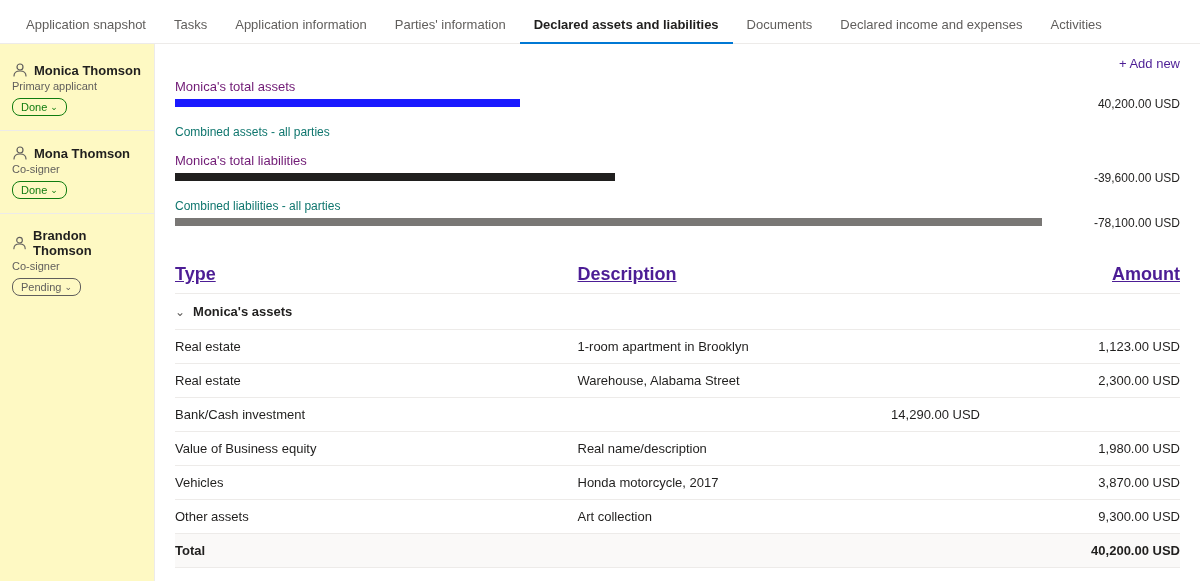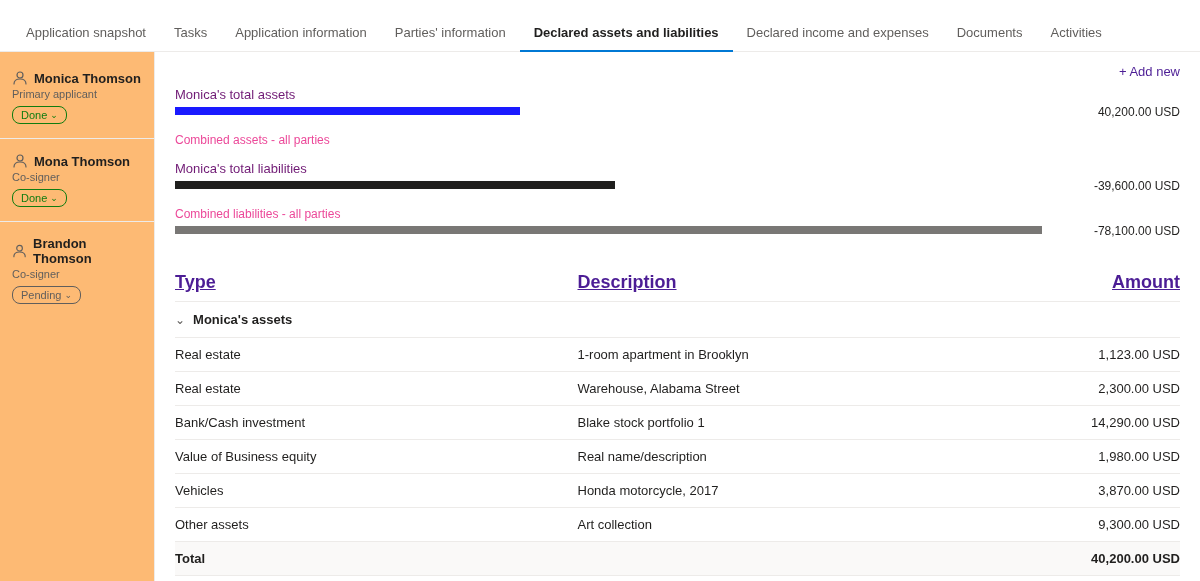--- a/index.html
+++ b/index.html
@@ -1,27 +1,27 @@
 <!DOCTYPE html>
 <html><head>
   <meta charset="utf-8">
   <style>
     * { box-sizing: border-box; margin: 0; padding: 0; }
     body { font-family: 'Segoe UI', Arial, sans-serif; font-size: 13px; color: #201f1e; background: #fff; display: flex; flex-direction: column; height: 581px; overflow: hidden; }
 
     
-    .top-nav { display: flex; align-items: flex-end; border-bottom: 1px solid #edebe9; padding: 0 12px; height: 52px; flex-shrink: 0; }
+    .top-nav { display: flex; align-items: flex-end; border-bottom: 1px solid #edebe9; padding: 0 12px; height: 44px; flex-shrink: 0; }
     .nav-item { padding: 10px 14px; cursor: pointer; color: #605e5c; font-size: 13px; white-space: nowrap; border-bottom: 2px solid transparent; margin-bottom: -1px; }
     .nav-item.active { color: #201f1e; border-bottom: 2px solid #0078d4; font-weight: 600; }
 
     
     .main-layout { display: flex; flex: 1; overflow: hidden; }
 
     
-    .sidebar { width: 155px; border-right: 1px solid #edebe9; flex-shrink: 0; padding: 8px 0; overflow-y: auto; background: #fdba74; }
+    .sidebar { width: 155px; border-right: 1px solid #edebe9; flex-shrink: 0; padding: 8px 0; overflow-y: auto; background: #fef9c3; }
     .sidebar-person { padding: 10px 12px; cursor: pointer; }
     .sidebar-person .person-header { display: flex; align-items: center; gap: 6px; }
     .sidebar-person .person-name { font-weight: 600; font-size: 13px; color: #201f1e; }
     .sidebar-person .person-role { font-size: 11px; color: #605e5c; margin-top: 2px; }
     .person-icon { width: 16px; height: 16px; color: #605e5c; }
     .verification-badge { display: inline-flex; align-items: center; gap: 3px; margin-top: 6px; padding: 2px 8px; border: 1px solid #107c10; border-radius: 8px; font-size: 11px; color: #107c10; cursor: pointer; }
     .verification-badge.pending { border-color: #605e5c; color: #605e5c; }
     .verification-badge .chevron { font-size: 9px; }
     .sidebar-divider { height: 1px; background: #edebe9; margin: 4px 0; }
 
@@ -29,21 +29,21 @@
     .content-area { flex: 1; overflow-y: auto; padding: 0; }
 
     
     .content-header { display: flex; justify-content: flex-end; padding: 12px 20px 8px; }
     .add-new-btn { display: flex; align-items: center; gap: 4px; color: #4c1d95; font-size: 13px; cursor: pointer; border: none; background: none; }
 
     
     .charts-section { padding: 0 20px 12px; }
     .chart-row { margin-bottom: 14px; }
     .chart-label { font-size: 13px; color: #701a75; margin-bottom: 3px; }
-    .chart-sub-label { font-size: 12px; color: #ec4899; margin-bottom: 3px; }
+    .chart-sub-label { font-size: 12px; color: #0f766e; margin-bottom: 3px; }
     .bar { height: 8px; position: absolute; left: 0; top: 0; }
 
     
     .table-section { padding: 0 20px; }
     .table-header { display: grid; grid-template-columns: 1fr 1fr 200px; padding: 8px 0; border-bottom: 1px solid #edebe9; }
     .table-header-cell { font-size: 18px; font-weight: 600; color: #4c1d95; text-decoration: underline; }
     .table-header-cell:last-child { text-align: right; }
 
     .section-header { display: flex; align-items: center; gap: 8px; padding: 10px 0; border-bottom: 1px solid #edebe9; cursor: pointer; }
     .section-header .section-title { font-weight: 600; font-size: 13px; }
@@ -59,22 +59,22 @@
   </style>
 </head>
 <body>
 
 <nav class="top-nav">
 <div class="nav-item">Application snapshot</div>
     <div class="nav-item">Tasks</div>
     <div class="nav-item">Application information</div>
     <div class="nav-item">Parties' information</div>
     <div class="nav-item active">Declared assets and liabilities</div>
+    <div class="nav-item">Documents</div>
     <div class="nav-item">Declared income and expenses</div>
-    <div class="nav-item">Documents</div>
     <div class="nav-item">Activities</div>
   </nav>
 
 <div class="main-layout">
 
   <aside class="sidebar">
   <div class="sidebar-person">
       <div class="person-header">
         <svg class="person-icon" viewBox="0 0 16 16" fill="none" xmlns="http://www.w3.org/2000/svg">
           <circle cx="8" cy="5" r="3" stroke="#605e5c" stroke-width="1.2"></circle>
@@ -176,21 +176,20 @@
       <div class="table-cell">1-room apartment in Brooklyn</div>
       <div class="table-cell amount">1,123.00 USD</div>
     </div>
           <div class="table-row">
       <div class="table-cell">Real estate</div>
       <div class="table-cell">Warehouse, Alabama Street</div>
       <div class="table-cell amount">2,300.00 USD</div>
     </div>
           <div class="table-row">
       <div class="table-cell">Bank/Cash investment</div>
-      <div class="table-cell">Blake stock portfolio 1</div>
       <div class="table-cell amount">14,290.00 USD</div>
     </div>
           <div class="table-row">
       <div class="table-cell">Value of Business equity</div>
       <div class="table-cell">Real name/description</div>
       <div class="table-cell amount">1,980.00 USD</div>
     </div>
           <div class="table-row">
       <div class="table-cell">Vehicles</div>
       <div class="table-cell">Honda motorcycle, 2017</div>

